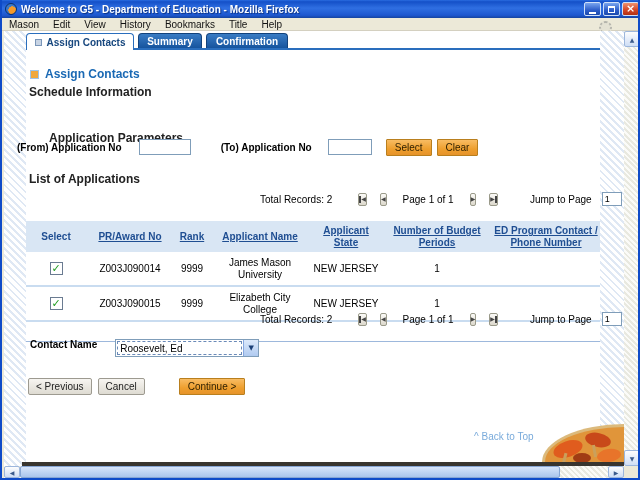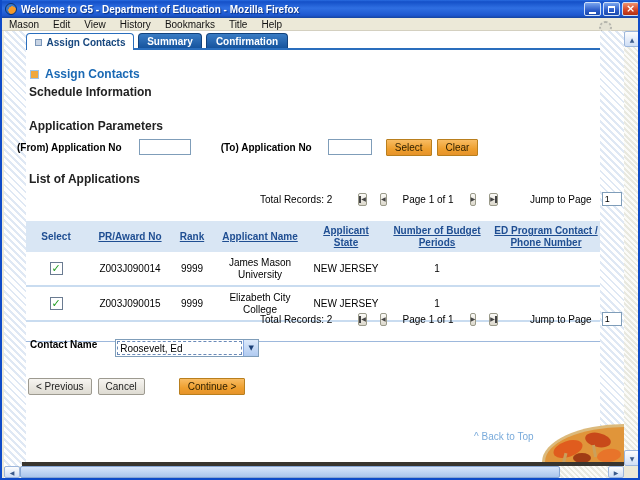--- a/index.html
+++ b/index.html
@@ -172,21 +172,21 @@
       </div>
     </div>
 
     <div id="page-heading">
       <span class="section-bullet"></span>
       <span id="page-heading-text">Assign Contacts</span>
     </div>
 
     <div class="sec-title" style="top:54px;">Schedule Information</div>
 
-    <div class="sec-title" style="top:88px;">Application Parameters</div>
+    <div class="sec-title" style="top:100px;margin-left:20px;">Application Parameters</div>
     <div id="params-row">
       <span class="f-label">(From) Application No</span>
       <input id="from-input" class="txt" value="" style="">
       <span class="f-label" id="to-label">(To) Application No</span>
       <input id="to-input" class="txt" value="" style="">
       <button id="select-btn" class="btn-orange">Select</button>
       <button id="clear-btn" class="btn-orange">Clear</button>
     </div>
 
     <div class="sec-title" style="top:141px;">List of Applications</div>

